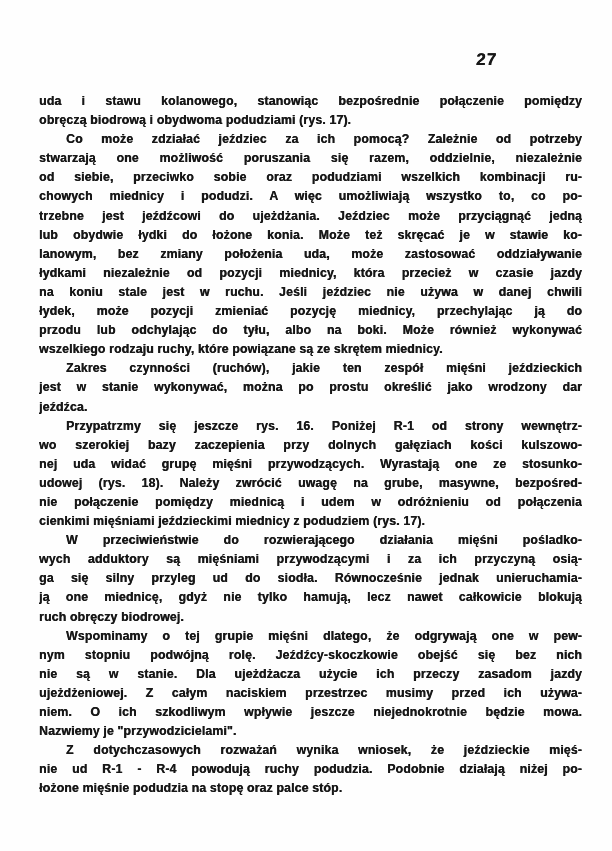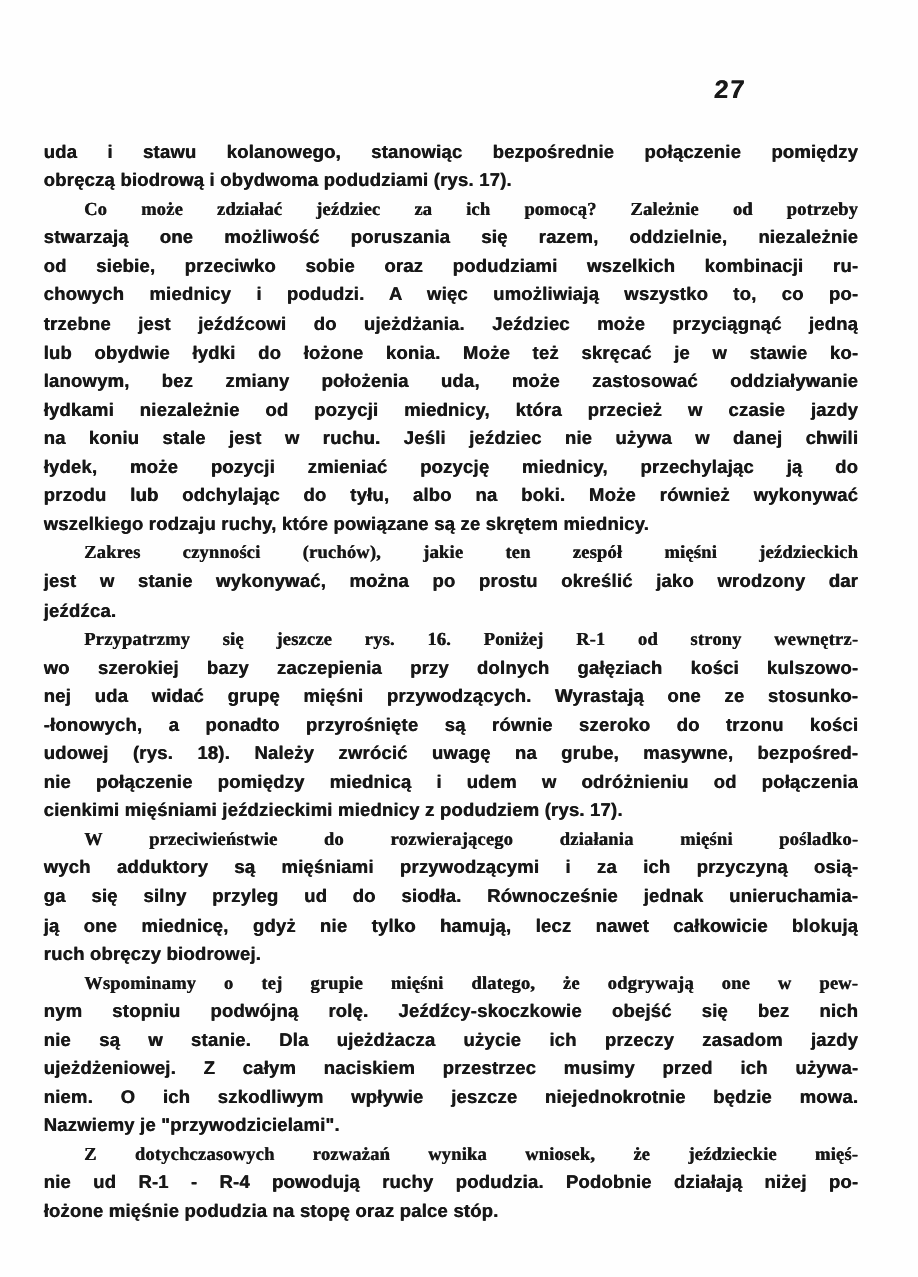--- a/index.html
+++ b/index.html
@@ -22,21 +22,21 @@
     left: 476px;
     font-size: 17px;
     font-weight: 800;
     letter-spacing: 1px;
     transform: skewX(-4deg);
     text-shadow: 0.4px 0 0 currentColor;
   }
   .text-block {
     position: absolute;
     top: 92px;
-    left: 29px;
+    left: 39px;
     width: 543px;
   }
   .text-line {
     height: 19.1px;
     line-height: 19.1px;
     font-size: 12.3px;
     font-weight: 700;
     letter-spacing: 0.15px;
     white-space: normal;
     text-align: justify;
@@ -44,21 +44,20 @@
     text-justify: inter-word;
     text-shadow: 0.35px 0 0 currentColor;
     overflow: hidden;
   }
   .text-line.last {
     text-align: center;
     text-align-last: left;
   }
   .text-line.indent {
     padding-left: 27px;
-    font-family: Liberation Serif, serif;
   }
   .text-line.indent.justified-indent {
     width: 516px;
   }
 </style>
 </head>
 <body>
 
 <div class="page">
   <div class="page-number">27</div>
@@ -76,21 +75,20 @@
       <div class="text-line">na koniu stale jest w ruchu. Jeśli jeździec nie używa w danej chwili</div>
       <div class="text-line">łydek, może pozycji zmieniać pozycję miednicy, przechylając ją do</div>
       <div class="text-line">przodu lub odchylając do tyłu, albo na boki. Może również wykonywać</div>
       <div class="text-line last">wszelkiego rodzaju ruchy, które powiązane są ze skrętem miednicy.</div>
       <div class="text-line indent justified-indent">Zakres czynności (ruchów), jakie ten zespół mięśni jeździeckich</div>
       <div class="text-line">jest w stanie wykonywać, można po prostu określić jako wrodzony dar</div>
       <div class="text-line last">jeźdźca.</div>
       <div class="text-line indent justified-indent">Przypatrzmy się jeszcze rys. 16. Poniżej R-1 od strony wewnętrz-</div>
       <div class="text-line">wo szerokiej bazy zaczepienia przy dolnych gałęziach kości kulszowo-</div>
       <div class="text-line">nej uda widać grupę mięśni przywodzących. Wyrastają one ze stosunko-</div>
-      <div class="text-line">-łonowych, a ponadto przyrośnięte są równie szeroko do trzonu kości</div>
       <div class="text-line">udowej (rys. 18). Należy zwrócić uwagę na grube, masywne, bezpośred-</div>
       <div class="text-line">nie połączenie pomiędzy miednicą i udem w odróżnieniu od połączenia</div>
       <div class="text-line last">cienkimi mięśniami jeździeckimi miednicy z podudziem (rys. 17).</div>
       <div class="text-line indent justified-indent">W przeciwieństwie do rozwierającego działania mięśni pośladko-</div>
       <div class="text-line">wych adduktory są mięśniami przywodzącymi i za ich przyczyną osią-</div>
       <div class="text-line">ga się silny przyleg ud do siodła. Równocześnie jednak unieruchamia-</div>
       <div class="text-line">ją one miednicę, gdyż nie tylko hamują, lecz nawet całkowicie blokują</div>
       <div class="text-line last">ruch obręczy biodrowej.</div>
       <div class="text-line indent justified-indent">Wspominamy o tej grupie mięśni dlatego, że odgrywają one w pew-</div>
       <div class="text-line">nym stopniu podwójną rolę. Jeźdźcy-skoczkowie obejść się bez nich</div>

